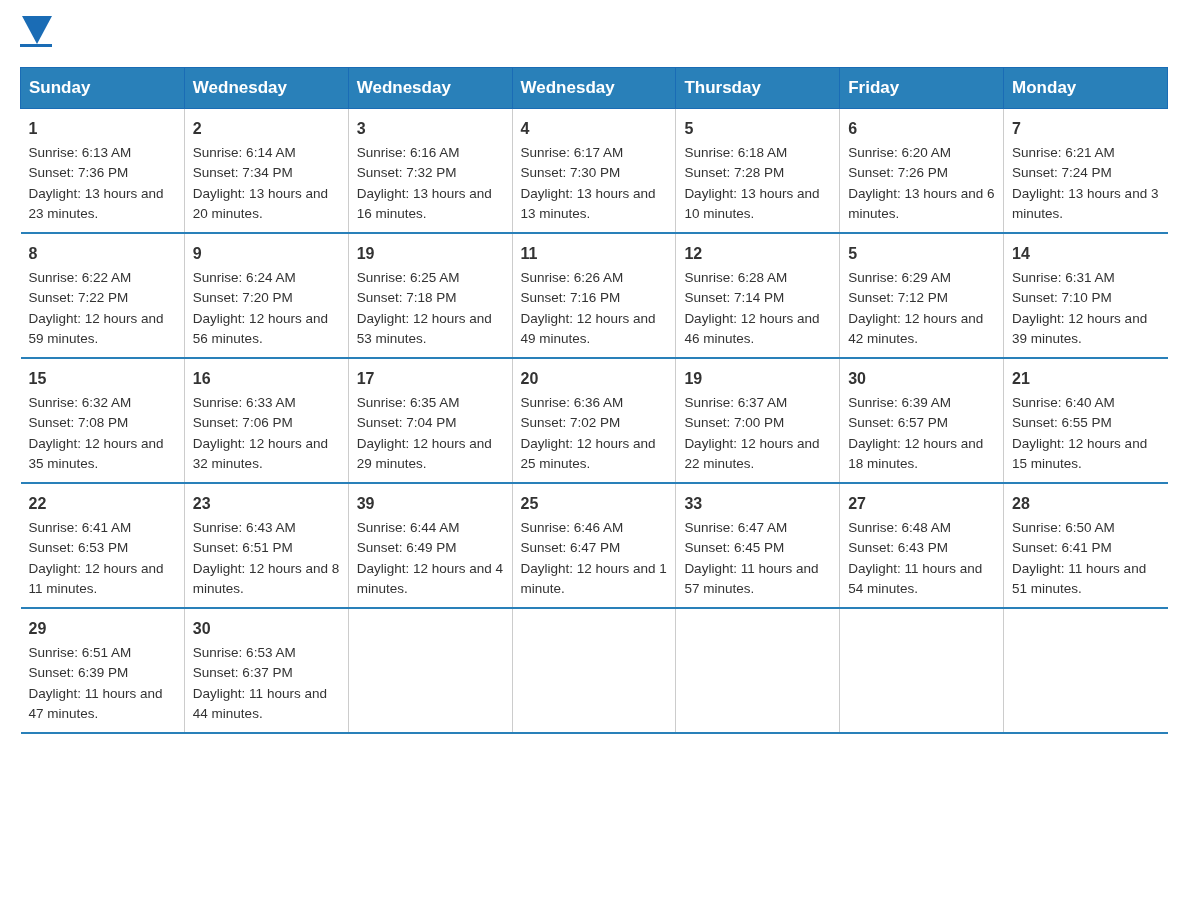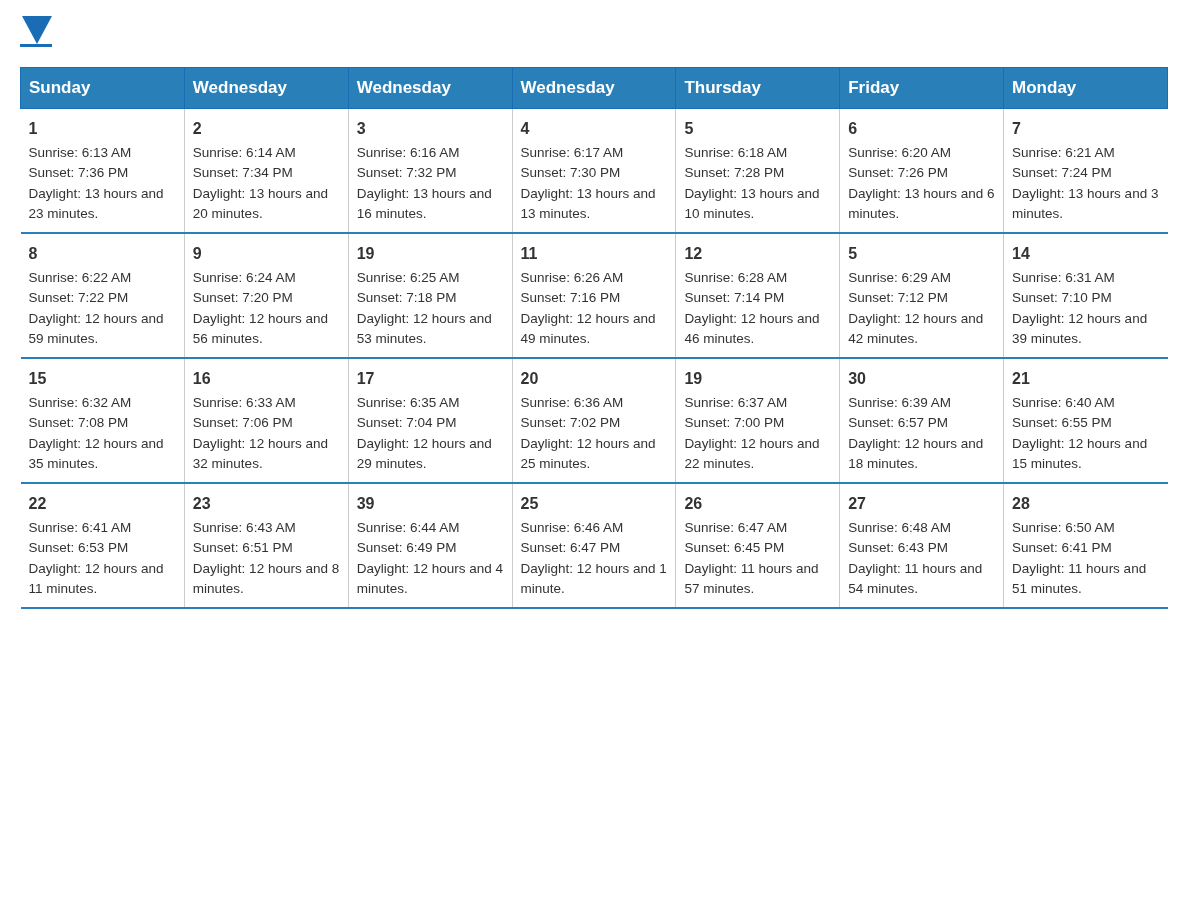--- a/index.html
+++ b/index.html
@@ -130,18 +130,27 @@
         <td><span class="day-num">20</span>Sunrise: 6:36 AM<br>Sunset: 7:02 PM<br>Daylight: 12 hours and 25 minutes.</td>
         <td><span class="day-num">19</span>Sunrise: 6:37 AM<br>Sunset: 7:00 PM<br>Daylight: 12 hours and 22 minutes.</td>
         <td><span class="day-num">30</span>Sunrise: 6:39 AM<br>Sunset: 6:57 PM<br>Daylight: 12 hours and 18 minutes.</td>
         <td><span class="day-num">21</span>Sunrise: 6:40 AM<br>Sunset: 6:55 PM<br>Daylight: 12 hours and 15 minutes.</td>
       </tr>
       <tr>
         <td><span class="day-num">22</span>Sunrise: 6:41 AM<br>Sunset: 6:53 PM<br>Daylight: 12 hours and 11 minutes.</td>
         <td><span class="day-num">23</span>Sunrise: 6:43 AM<br>Sunset: 6:51 PM<br>Daylight: 12 hours and 8 minutes.</td>
         <td><span class="day-num">39</span>Sunrise: 6:44 AM<br>Sunset: 6:49 PM<br>Daylight: 12 hours and 4 minutes.</td>
         <td><span class="day-num">25</span>Sunrise: 6:46 AM<br>Sunset: 6:47 PM<br>Daylight: 12 hours and 1 minute.</td>
-        <td><span class="day-num">26</span>Sunrise: 6:47 AM<br>Sunset: 6:45 PM<br>Daylight: 11 hours and 57 minutes.</td>
+        <td><span class="day-num">33</span>Sunrise: 6:47 AM<br>Sunset: 6:45 PM<br>Daylight: 11 hours and 57 minutes.</td>
         <td><span class="day-num">27</span>Sunrise: 6:48 AM<br>Sunset: 6:43 PM<br>Daylight: 11 hours and 54 minutes.</td>
         <td><span class="day-num">28</span>Sunrise: 6:50 AM<br>Sunset: 6:41 PM<br>Daylight: 11 hours and 51 minutes.</td>
+      </tr>
+      <tr>
+        <td><span class="day-num">29</span>Sunrise: 6:51 AM<br>Sunset: 6:39 PM<br>Daylight: 11 hours and 47 minutes.</td>
+        <td><span class="day-num">30</span>Sunrise: 6:53 AM<br>Sunset: 6:37 PM<br>Daylight: 11 hours and 44 minutes.</td>
+        <td></td>
+        <td></td>
+        <td></td>
+        <td></td>
+        <td></td>
       </tr>
     </tbody>
 </table>
 
 </body></html>

